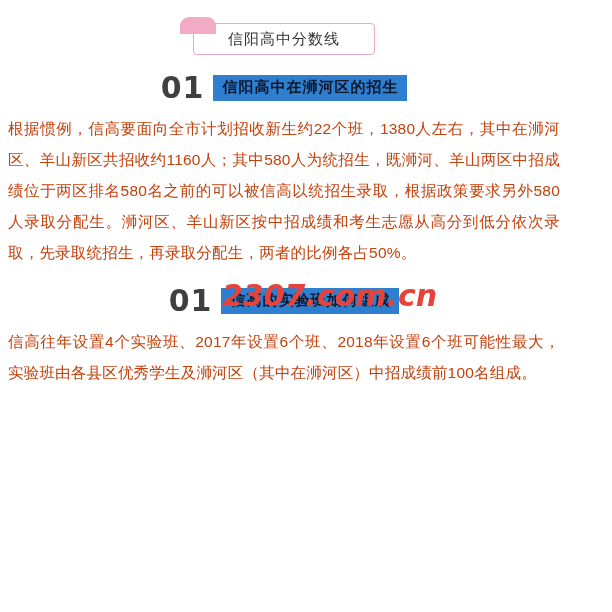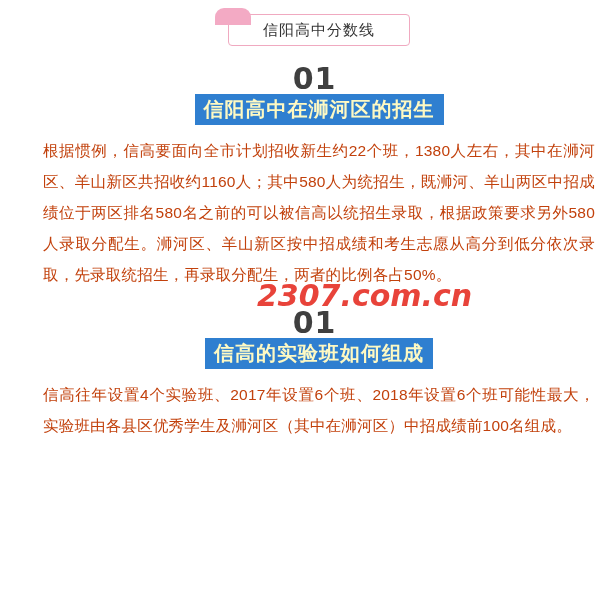--- a/index.html
+++ b/index.html
@@ -12,22 +12,21 @@
     background: #ffffff;
     font-family: "Liberation Sans", sans-serif;
     position: relative;
     overflow: hidden;
   }
   .page {
     position: relative;
     width: 568px;
     height: 612px;
     box-sizing: border-box;
-    padding: 7px 8px;
-    margin-left: 35px;
+    padding: 16px 8px;
   }
 
   
   .title-wrap {
     display: flex;
     justify-content: center;
     align-items: center;
     padding-top: 7px;
   }
   .title-pill {
@@ -51,35 +50,34 @@
     border-radius: 9px 9px 0 0;
   }
 
   
   .section-head {
     display: flex;
     align-items: center;
     justify-content: center;
     margin-top: 18px;
     margin-bottom: 10px;
-    flex-direction: column;
   }
   .section-num {
     font-family: "DejaVu Sans", sans-serif;
     font-size: 30px;
     font-weight: bold;
     color: #3f3f3f;
     letter-spacing: 1px;
     line-height: 1;
     margin-right: 9px;
   }
   .section-title {
     background: #2f7fd0;
-    color: #fef9c3;
-    font-size: 20px;
+    color: #0f172a;
+    font-size: 15px;
     font-weight: bold;
     letter-spacing: 1px;
     padding: 4px 9px 5px 9px;
     line-height: 1.1;
     white-space: nowrap;
   }
 
   
   .para {
     font-size: 15.5px;

